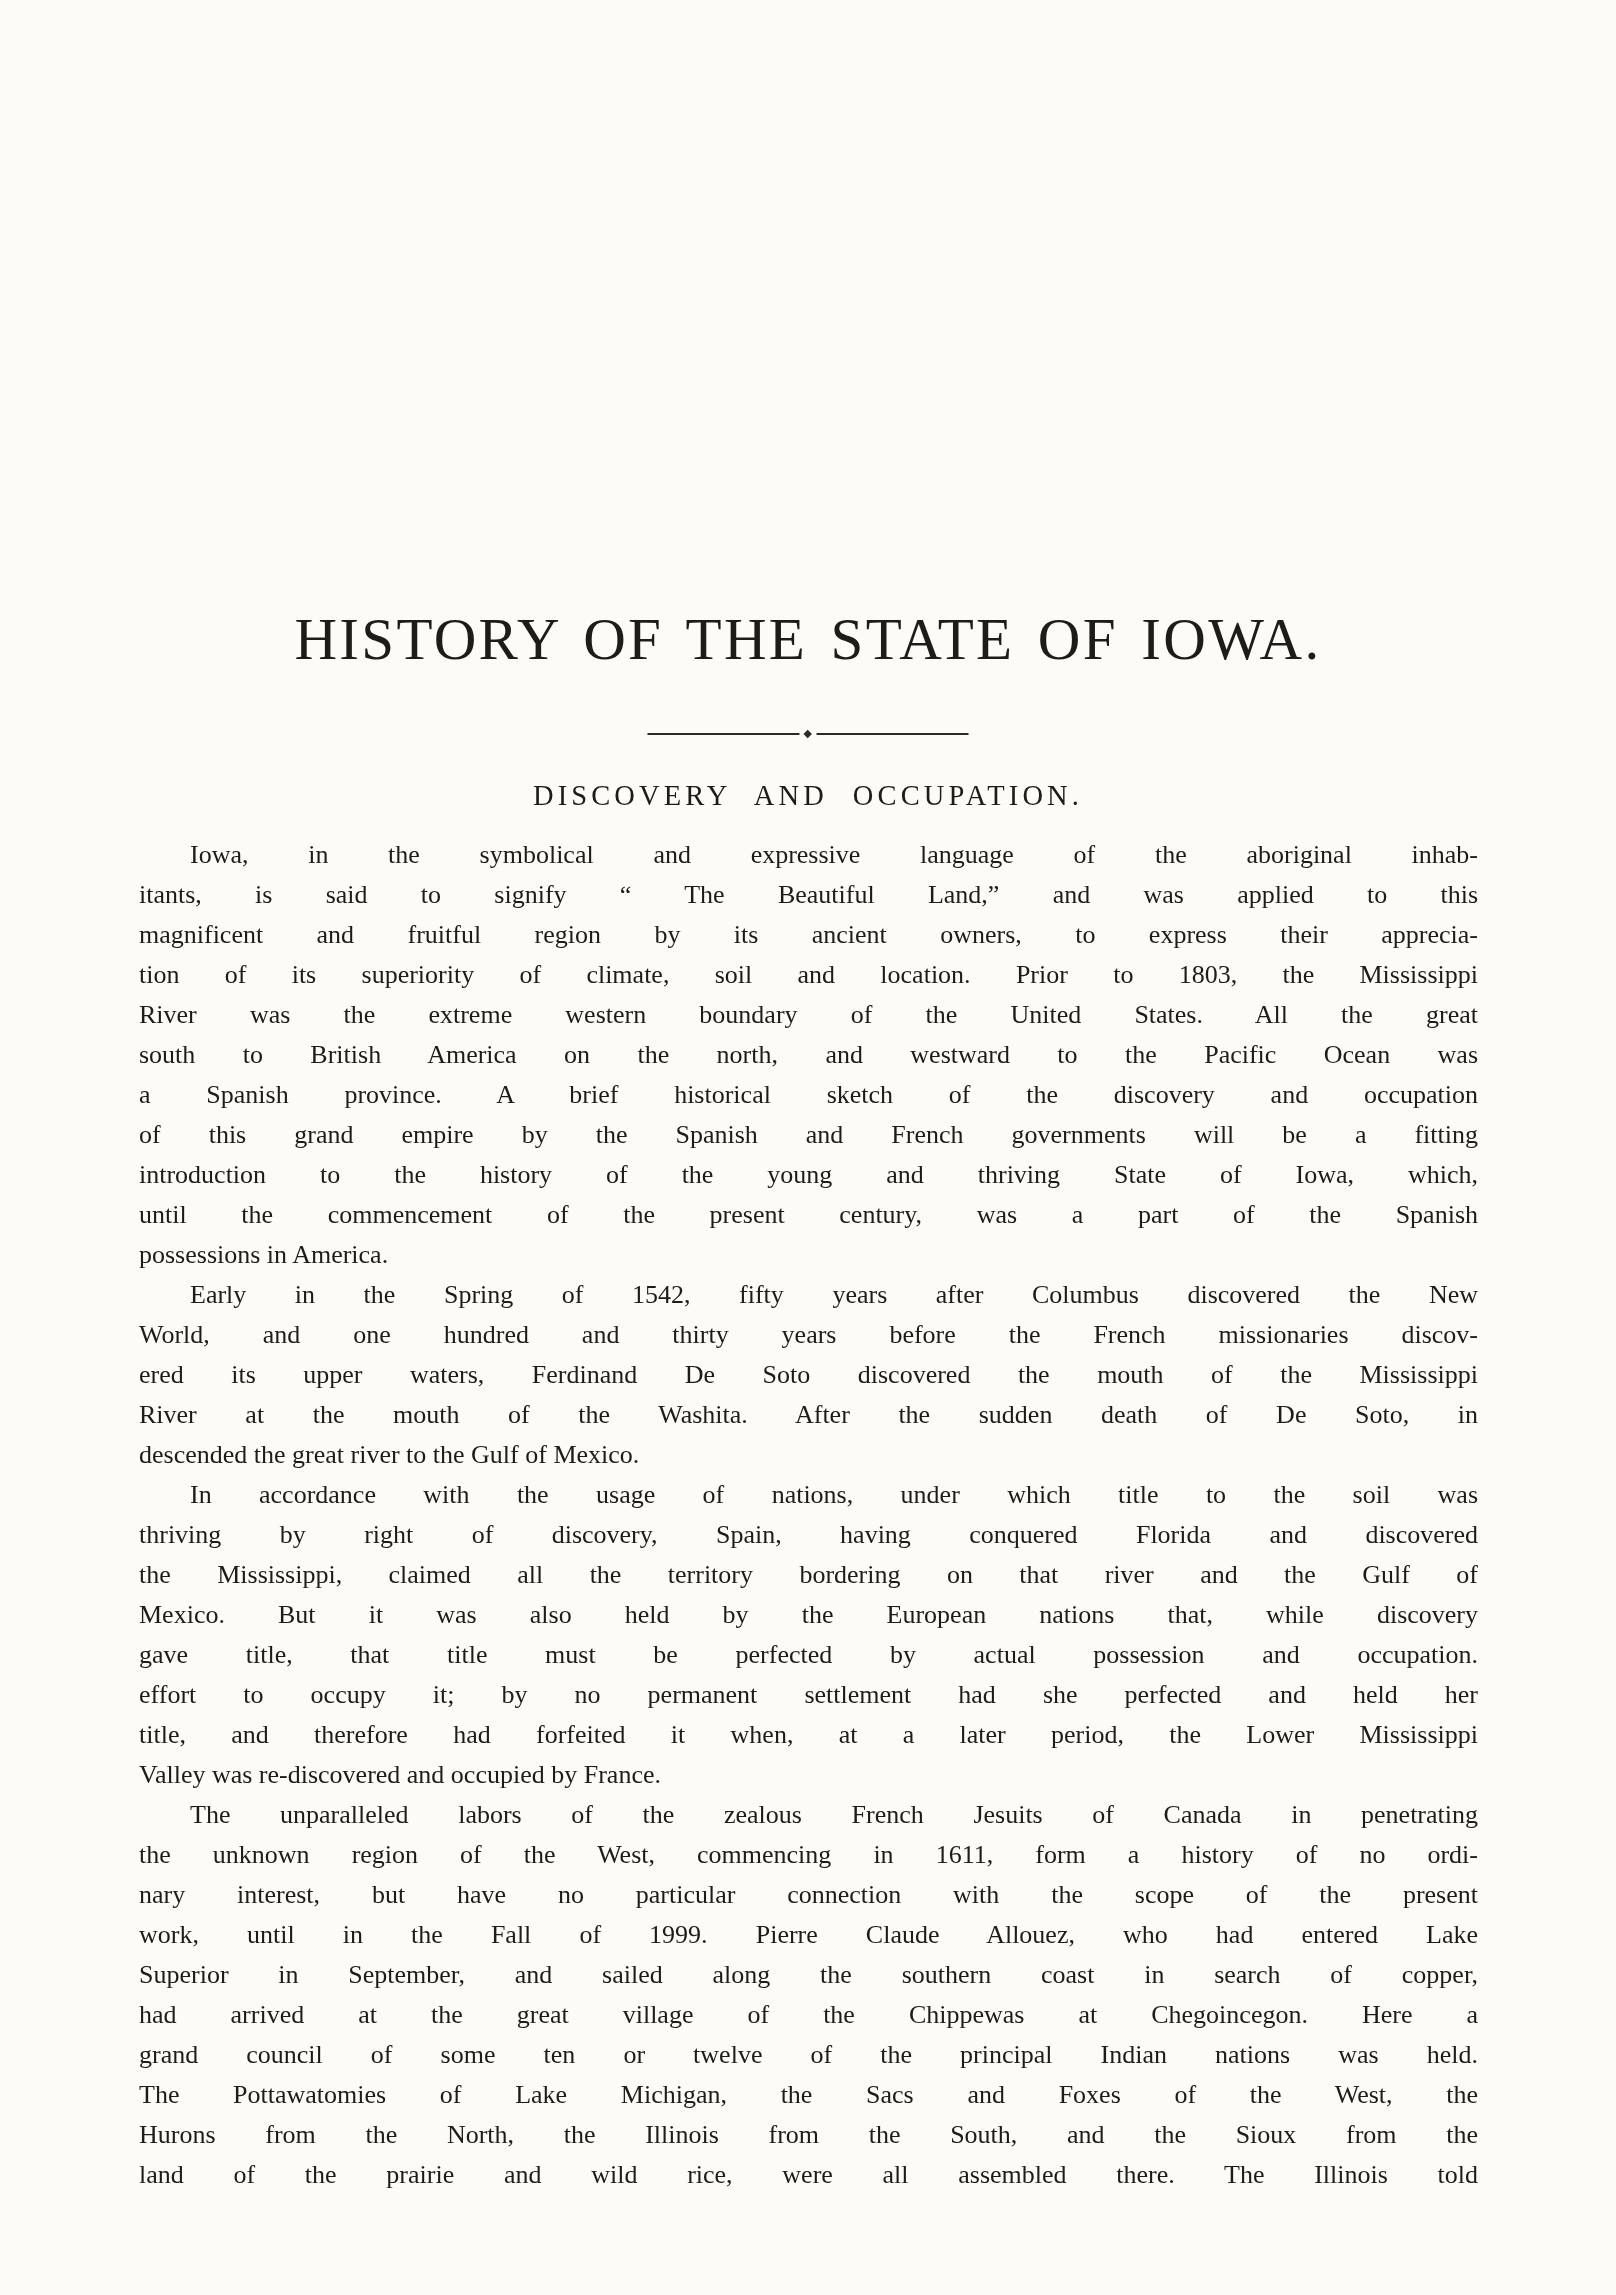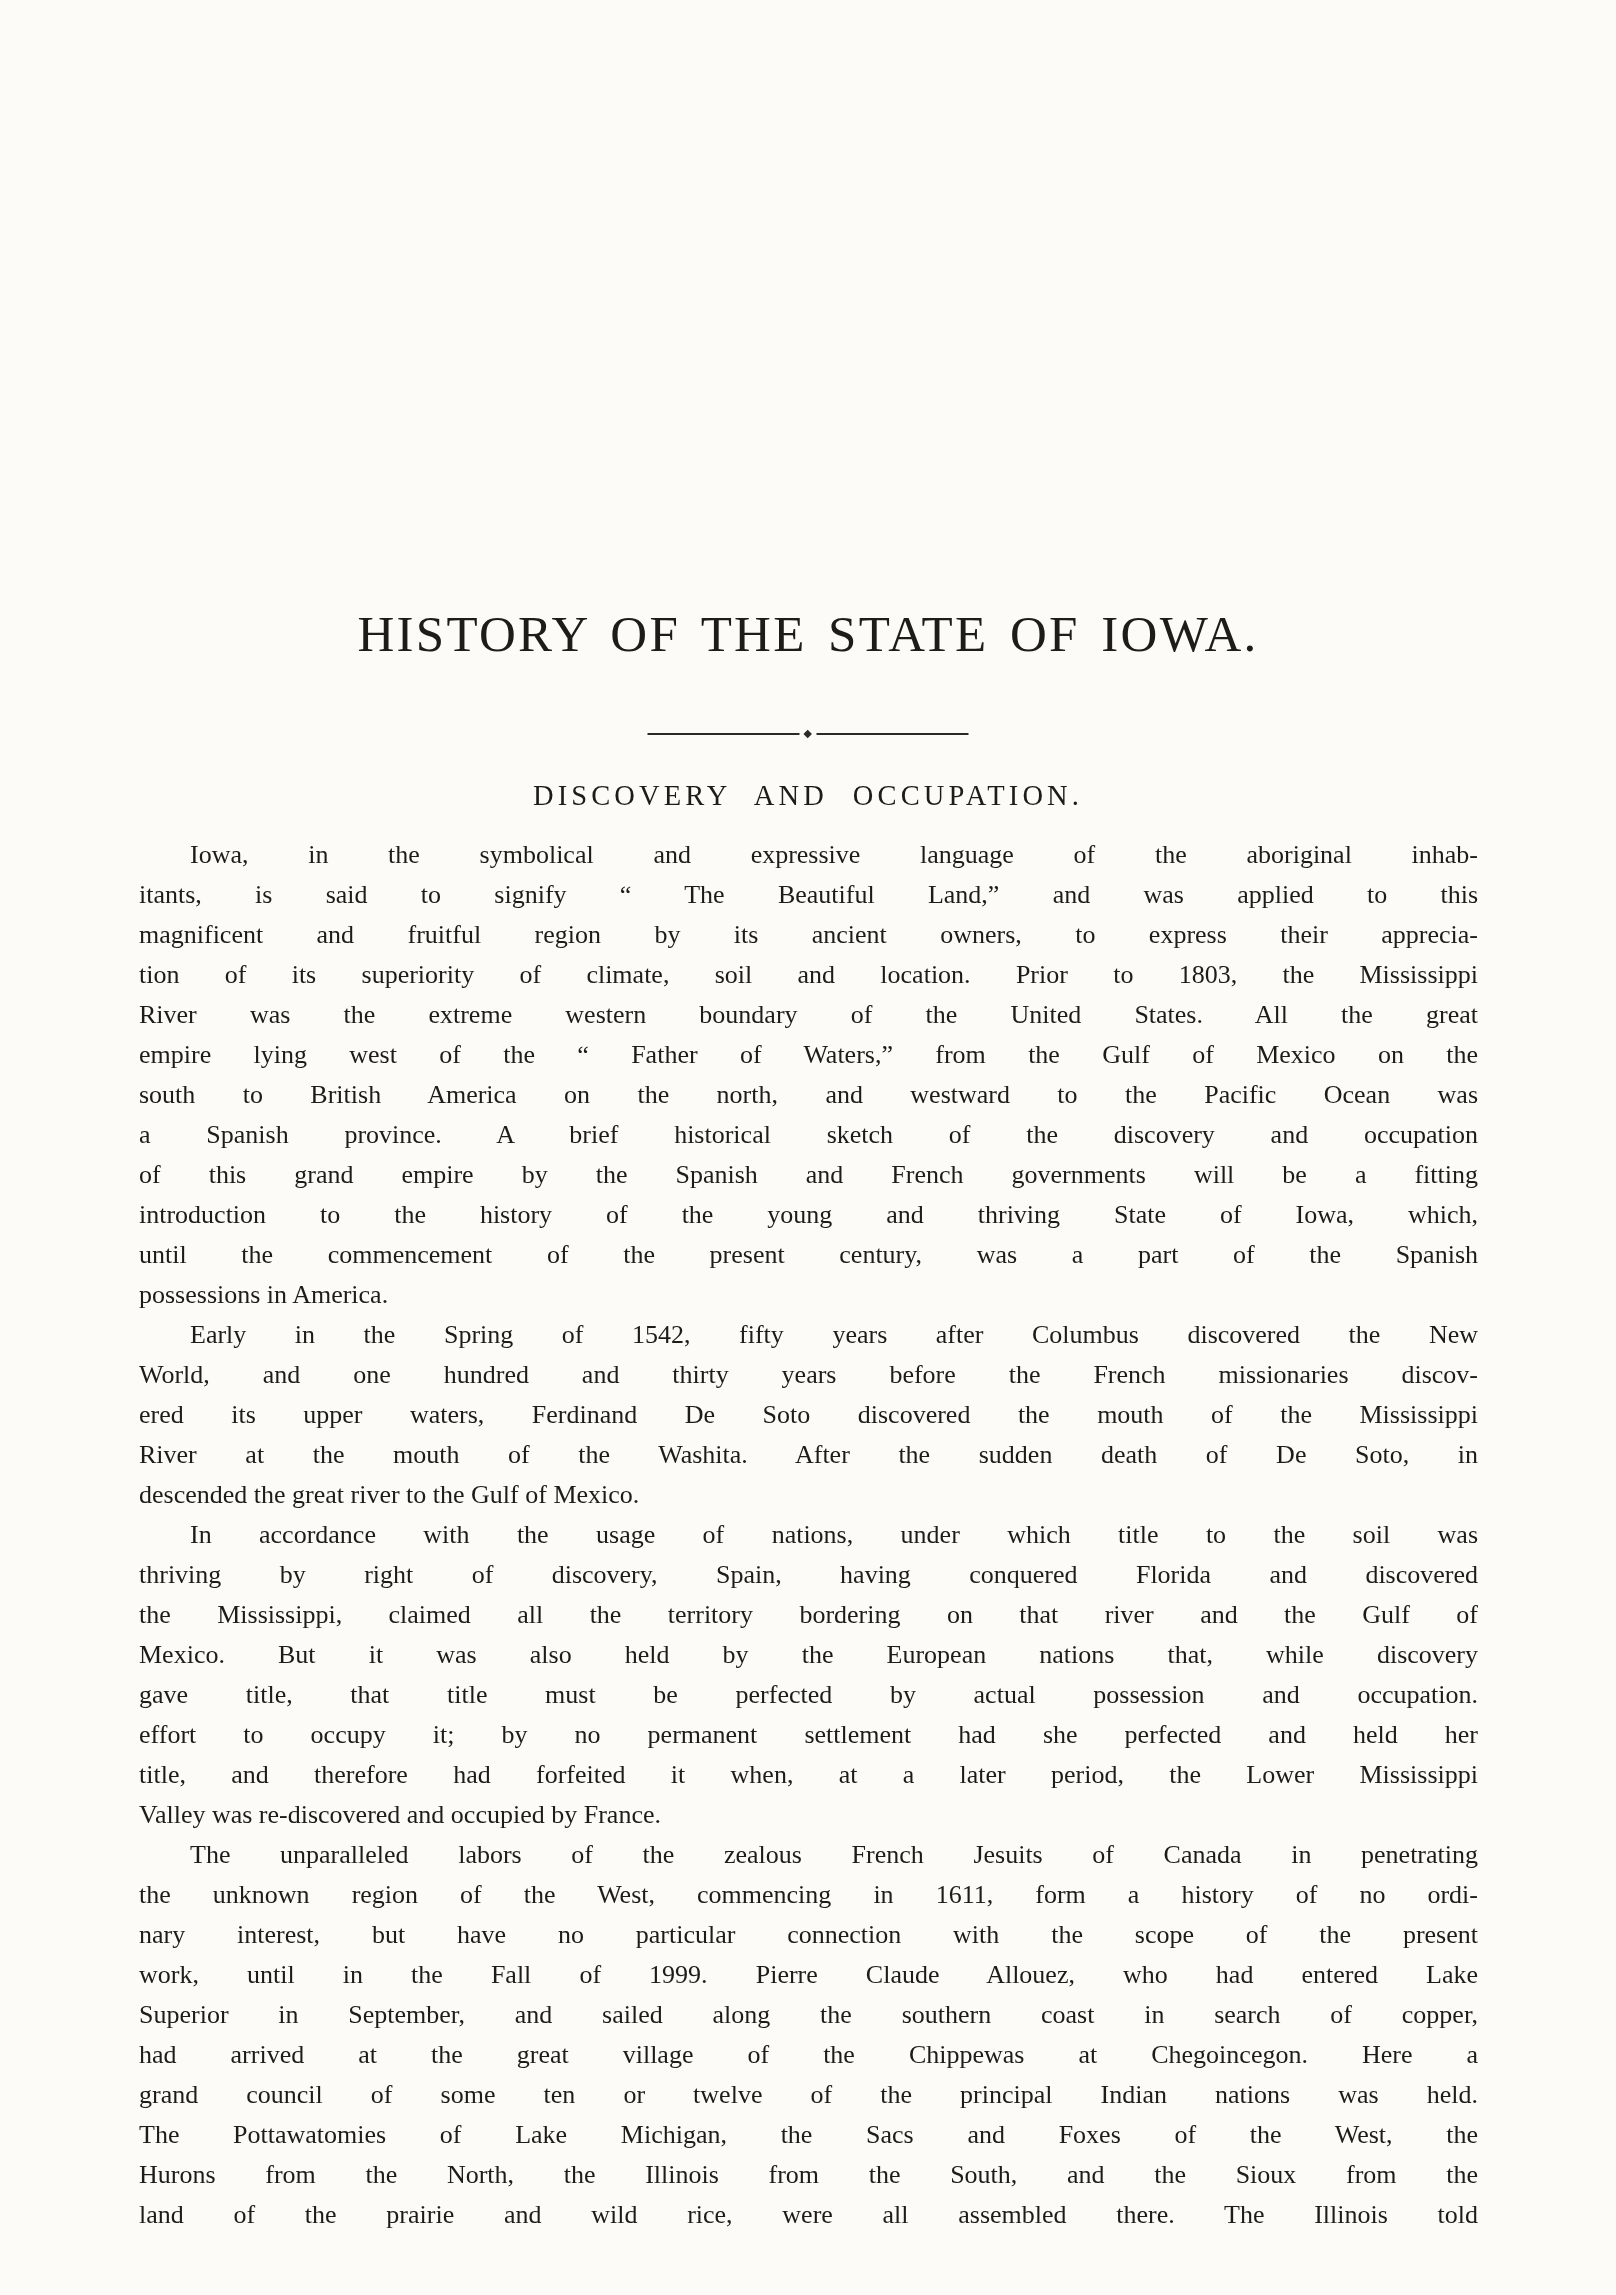--- a/index.html
+++ b/index.html
@@ -13,21 +13,21 @@
     color: #1d1c19;
     font-family: "Liberation Serif", serif;
     overflow: hidden;
   }
   .title {
     position: absolute;
     top: 605px;
     left: 0;
     width: 100%;
     text-align: center;
-    font-size: 51px;
+    font-size: 59px;
     font-weight: 400;
     letter-spacing: 2.3px;
     word-spacing: 6.4px;
     white-space: nowrap;
   }
   .divider {
     position: absolute;
     top: 731px;
     left: 50%;
     transform: translateX(-50%);
@@ -92,21 +92,20 @@
 
   <div class="body-text">
 
     <p class="para">
       </p>
       <div class="line first">Iowa, in the symbolical and expressive language of the aboriginal inhab-</div>
       <div class="line">itants, is said to signify “ The Beautiful Land,” and was applied to this</div>
       <div class="line">magnificent and fruitful region by its ancient owners, to express their apprecia-</div>
       <div class="line">tion of its superiority of climate, soil and location. Prior to 1803, the Mississippi</div>
       <div class="line">River was the extreme western boundary of the United States. All the great</div>
-      <div class="line">empire lying west of the “ Father of Waters,” from the Gulf of Mexico on the</div>
       <div class="line">south to British America on the north, and westward to the Pacific Ocean was</div>
       <div class="line">a Spanish province. A brief historical sketch of the discovery and occupation</div>
       <div class="line">of this grand empire by the Spanish and French governments will be a fitting</div>
       <div class="line">introduction to the history of the young and thriving State of Iowa, which,</div>
       <div class="line">until the commencement of the present century, was a part of the Spanish</div>
       <div class="line par-end">possessions in America.</div>
     <p></p>
 
     <p class="para">
       </p>

